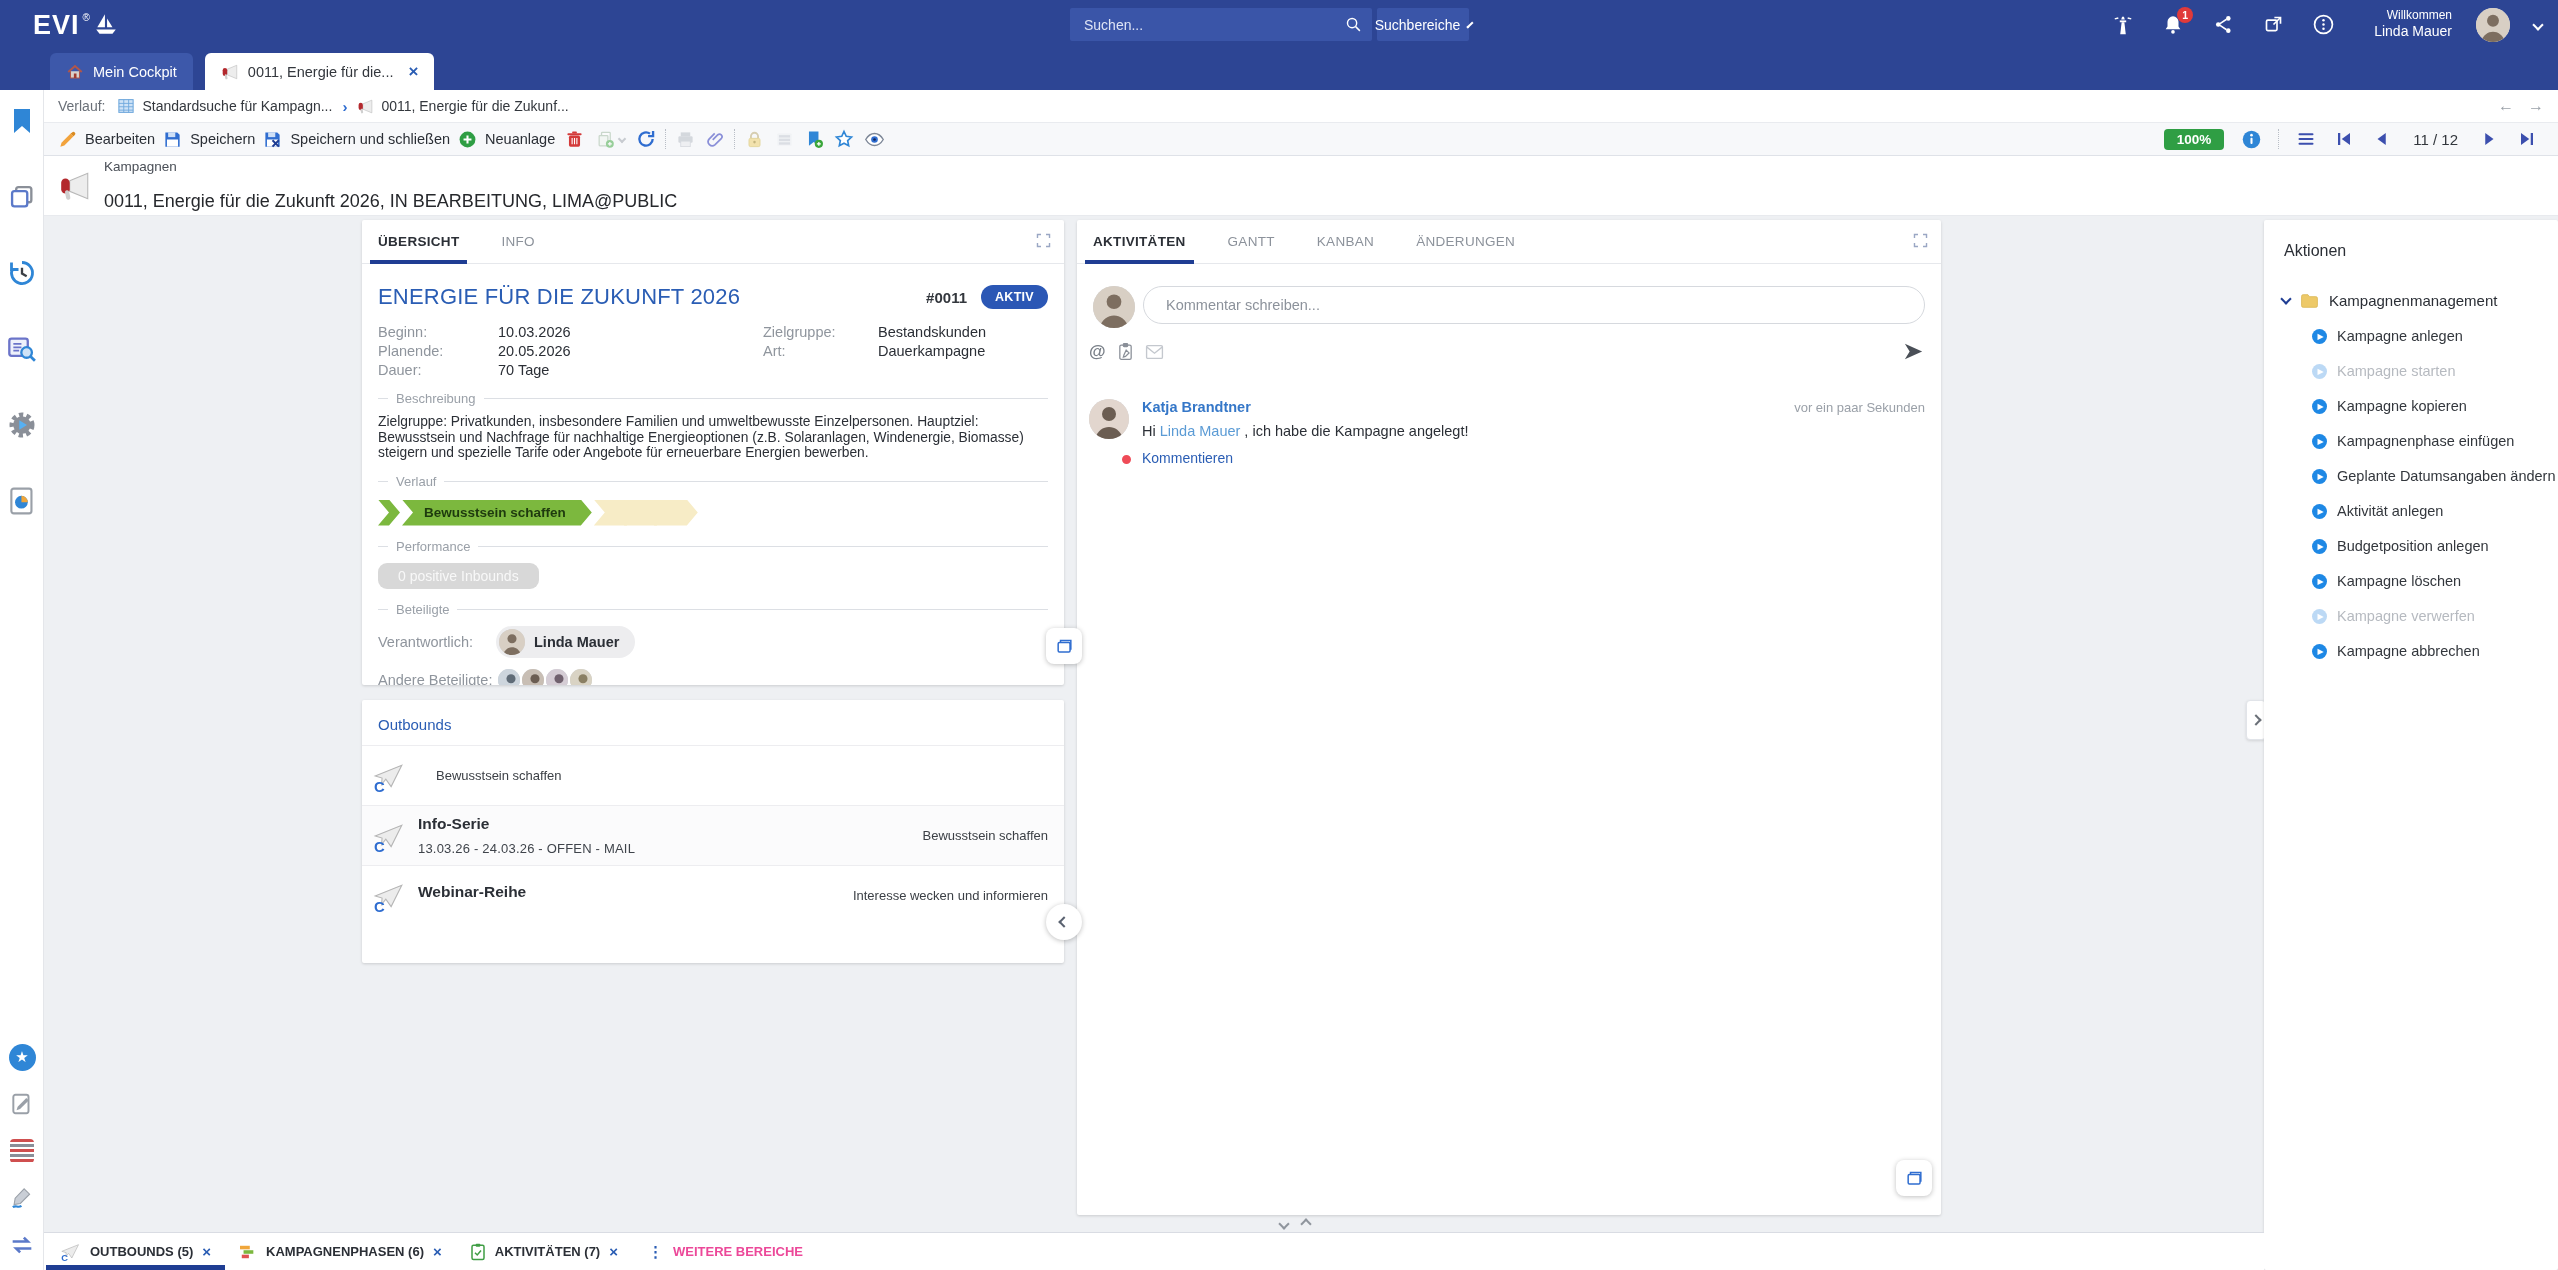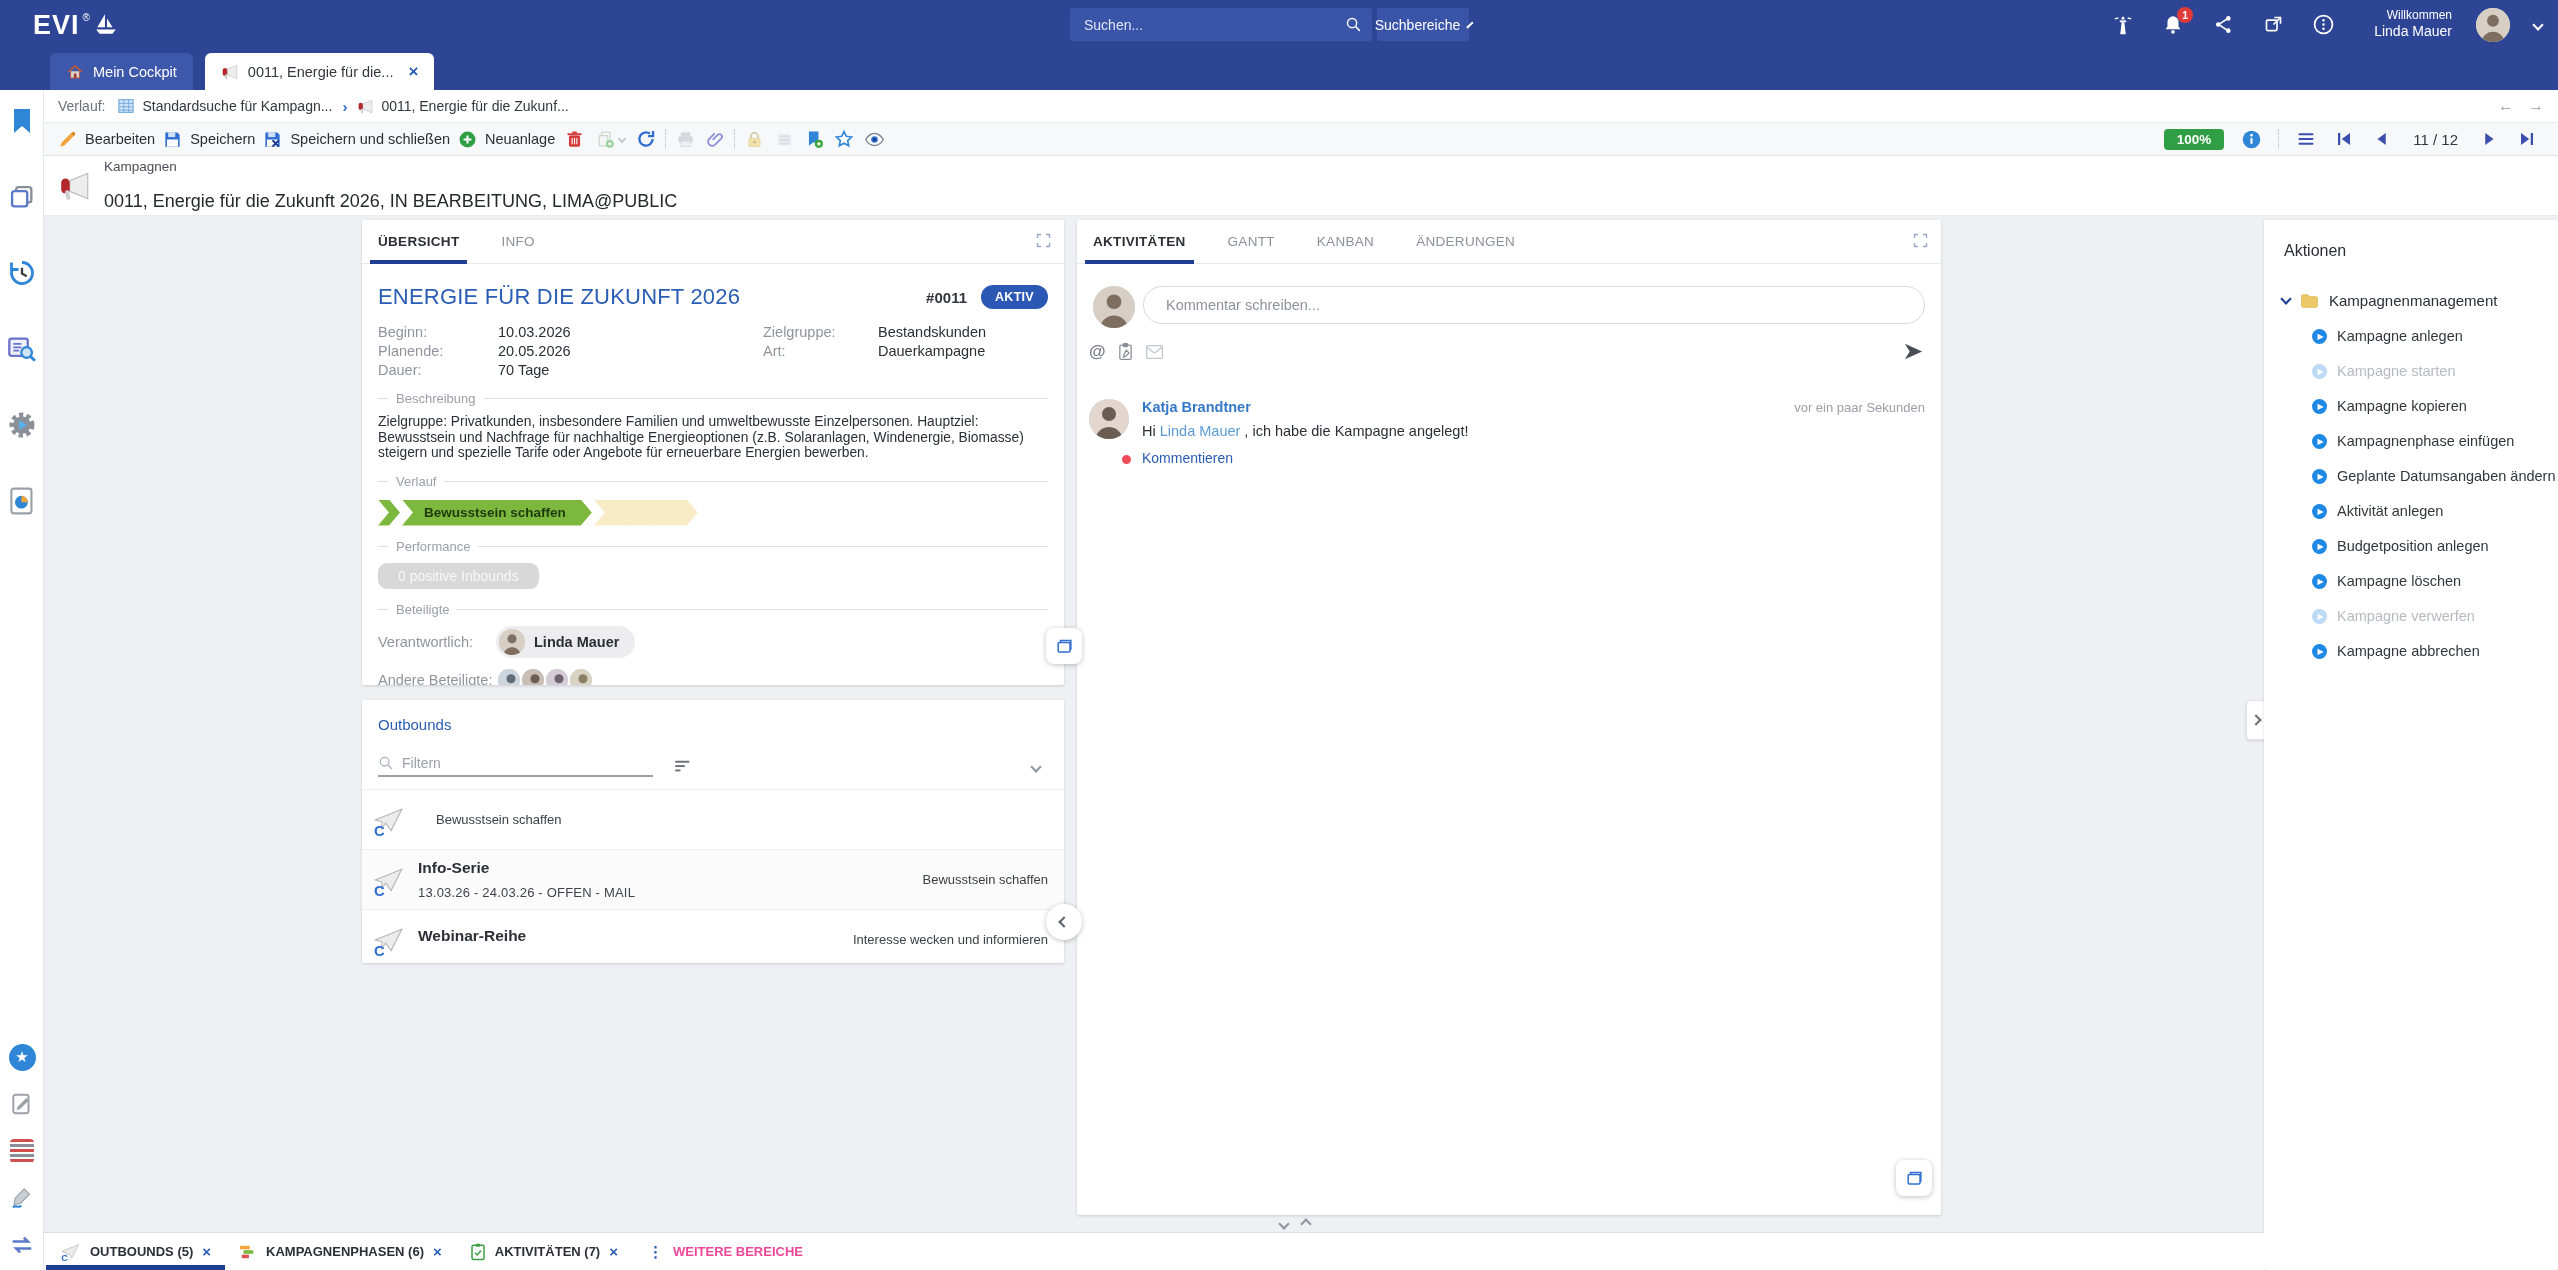--- a/index.html
+++ b/index.html
@@ -639,39 +639,20 @@
 
   <div class="floatbtn" style="left:1046px; top:628px;">
     <svg width="19" height="19" viewBox="0 0 24 24" fill="none" stroke="#2f6dd0" stroke-width="1.9">
         <rect x="4" y="7" width="15" height="12" rx="1.5"></rect>
         <path d="M7 7V4.5h13V15h-1"></path>
       </svg>
   </div>
 
   <section class="card" id="outbounds-card">
     <div class="obtitle">Outbounds</div>
-    <div class="filterrow">
-      <div class="filterwrap">
-        <span>
-          <svg width="16" height="16" viewBox="0 0 24 24" fill="none" stroke="#b0b5bc" stroke-width="2">
-              <circle cx="10" cy="10" r="6.5"></circle>
-              <path d="M15 15l6 6"></path>
-            </svg>
-        </span>
-        <input placeholder="Filtern" style="">
-      </div>
-      <span class="sorticon">
-        <svg width="18" height="14" viewBox="0 0 20 16" fill="#6a7078">
-            <rect x="0" y="2" width="16" height="2.2"></rect>
-            <rect x="0" y="7" width="11" height="2.2"></rect>
-            <rect x="0" y="12" width="6" height="2.2"></rect>
-          </svg>
-      </span>
-      <span class="obchev"><span class="chv"></span></span>
-    </div>
     <div class="oblist">
       <div class="obrow">
         <span class="planewrap">
           <svg width="34" height="32" viewBox="0 0 30 30">
               <polygon points="2,14 27,4 17,24 12,17 8,22 8.5,16" fill="#ececec" stroke="#b5b5b5"></polygon>
               <text x="1" y="29" font-size="14" font-weight="bold" fill="#2f6dd0">C</text>
             </svg>
         </span>
         <span class="obphase">Bewusstsein schaffen</span>
       </div>

